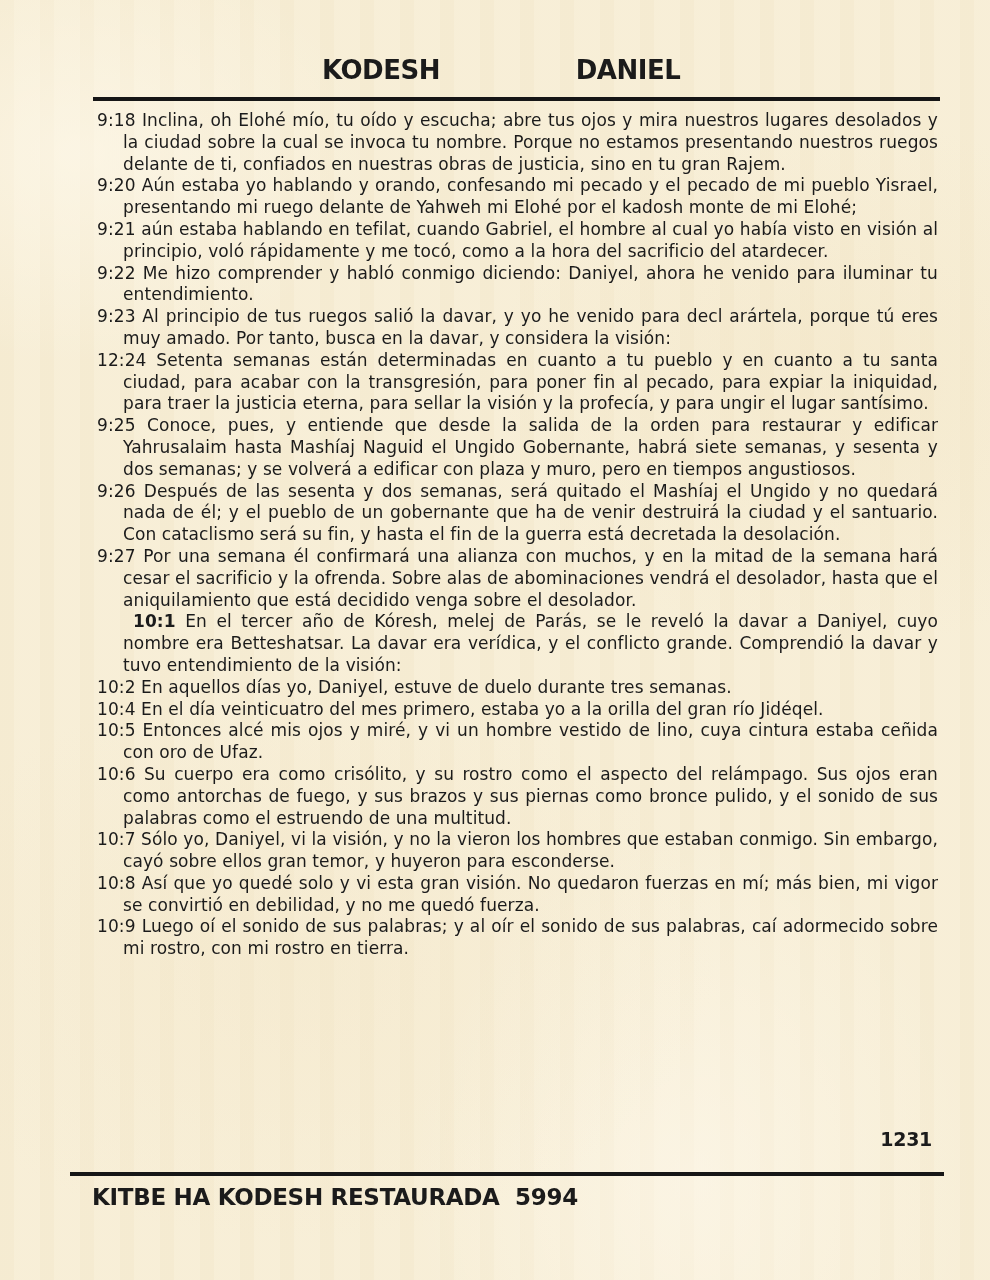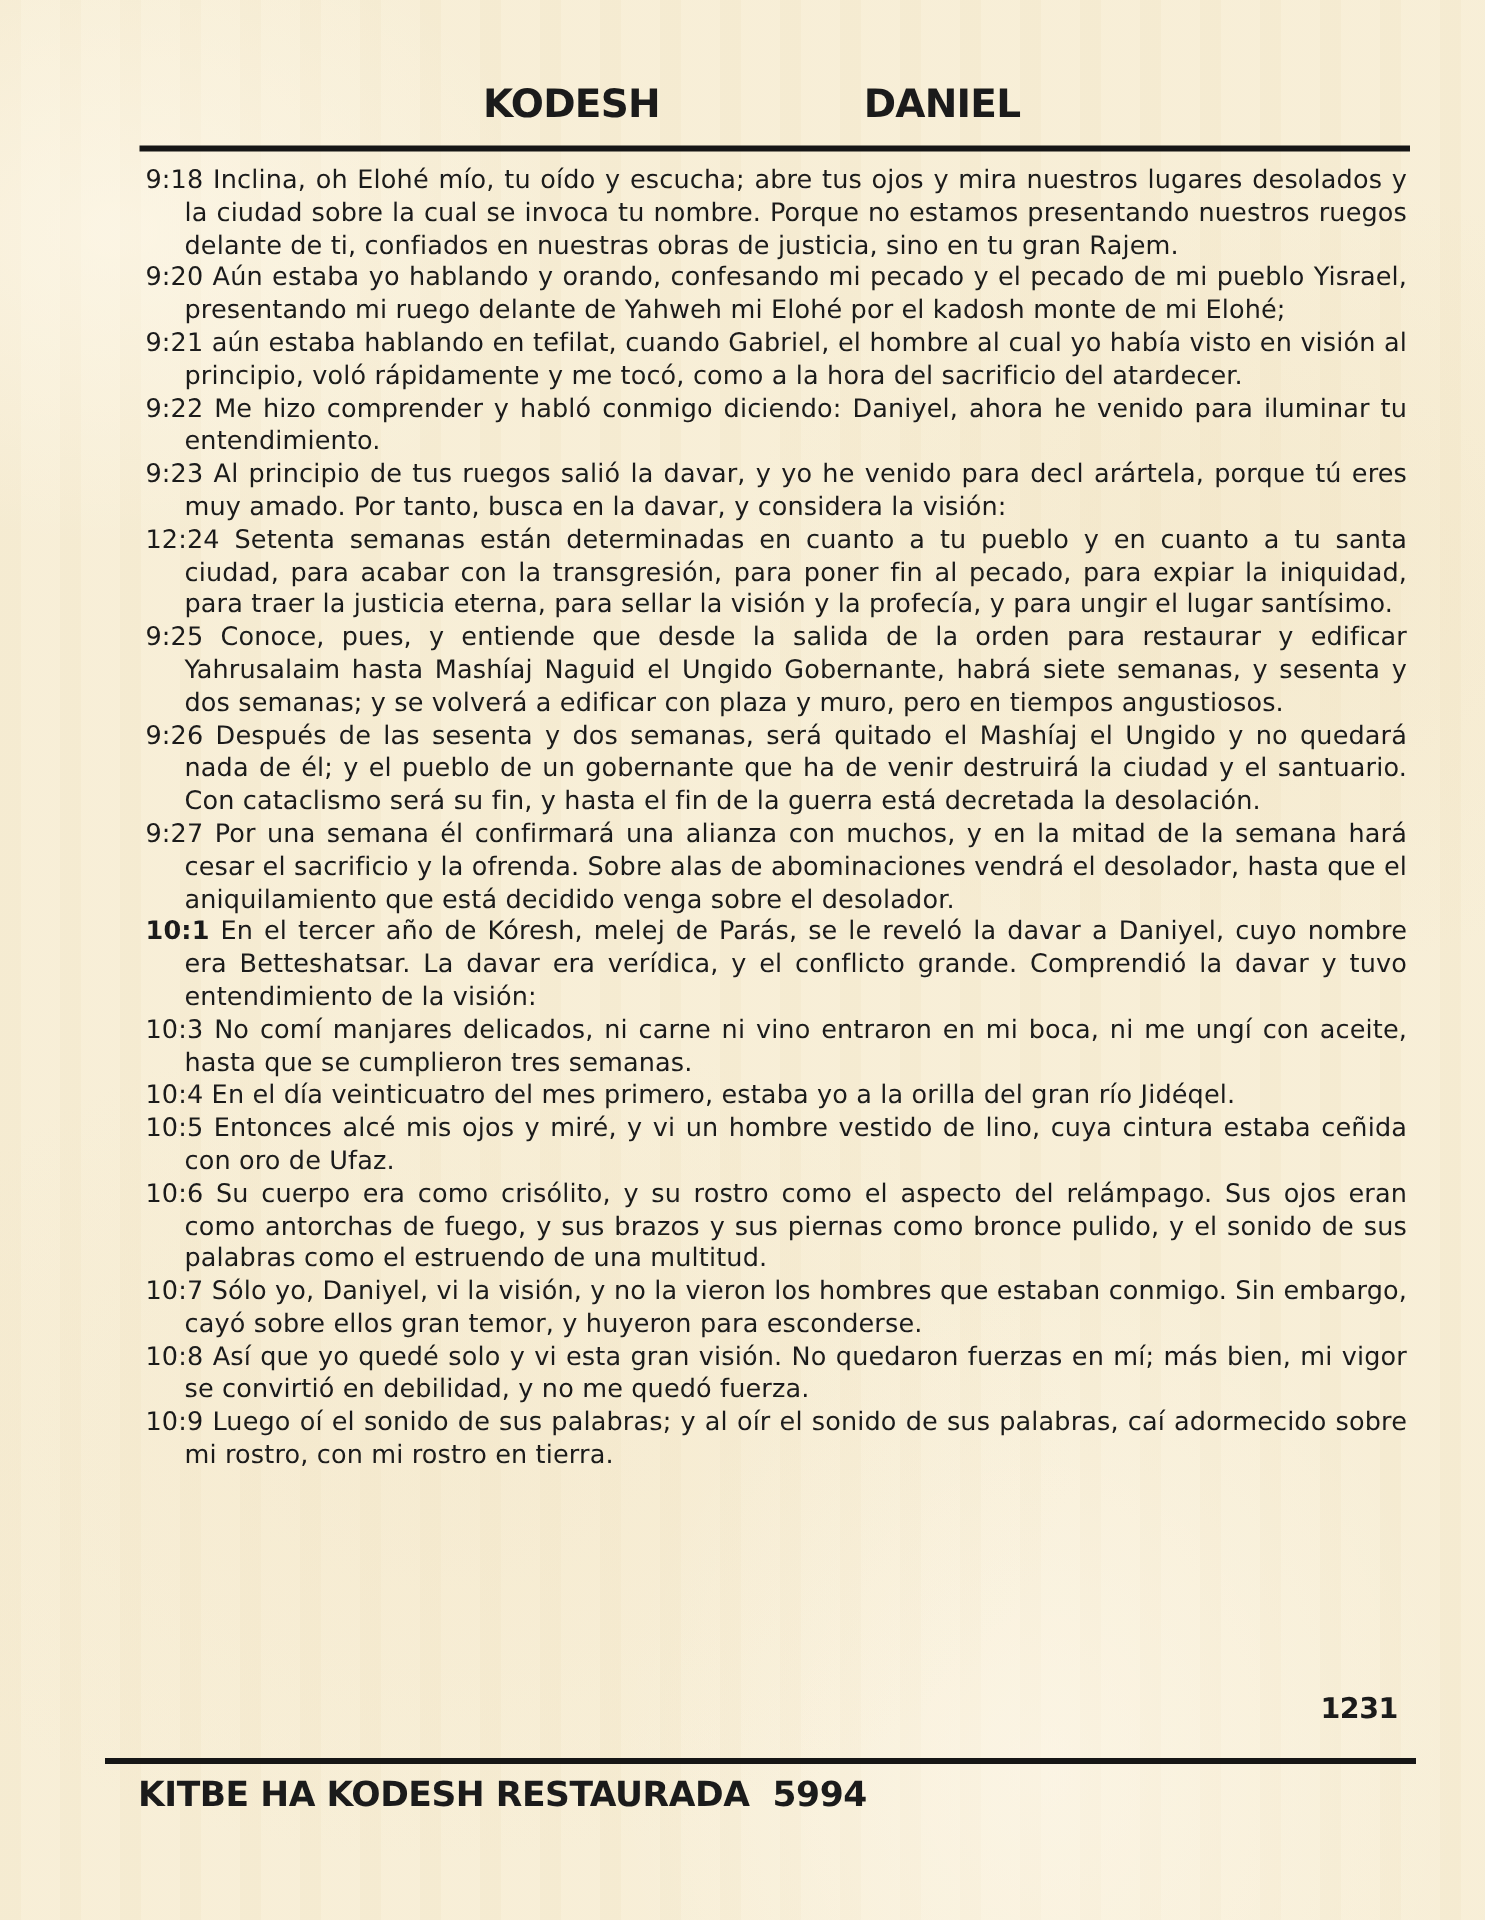--- a/index.html
+++ b/index.html
@@ -43,21 +43,21 @@
     line-height:21.8px;
     text-align:justify;
     letter-spacing:0.1px;
   }
   .verse{
     margin:0;
     text-indent:-26px;
     padding-left:26px;
   }
   .vnum{font-weight:normal;}
-  .vnum.bold{font-weight:bold;}
+  .vnum.bold{font-weight:bold;margin-left:36px;}
   .footer-rule{
     position:absolute;
     left:70px;top:1172px;
     width:874px;height:4px;
     background:#161616;
   }
   .footer-left{
     position:absolute;
     left:92px;top:1184px;
     font-size:23px;
@@ -88,21 +88,21 @@
       <p class="verse"><span class="vnum">9:18</span> Inclina, oh Elohé mío, tu oído y escucha; abre tus ojos y mira nuestros lugares desolados y la ciudad sobre la cual se invoca tu nombre. Porque no estamos presentando nuestros ruegos delante de ti, confiados en nuestras obras de justicia, sino en tu gran Rajem.</p>
       <p class="verse"><span class="vnum">9:20</span> Aún estaba yo hablando y orando, confesando mi pecado y el pecado de mi pueblo Yisrael, presentando mi ruego delante de Yahweh mi Elohé por el kadosh monte de mi Elohé;</p>
       <p class="verse"><span class="vnum">9:21</span> aún estaba hablando en tefilat, cuando Gabriel, el hombre al cual yo había visto en visión al principio, voló rápidamente y me tocó, como a la hora del sacrificio del atardecer.</p>
       <p class="verse"><span class="vnum">9:22</span> Me hizo comprender y habló conmigo diciendo: Daniyel, ahora he venido para iluminar tu entendimiento.</p>
       <p class="verse"><span class="vnum">9:23</span> Al principio de tus ruegos salió la davar, y yo he venido para decl arártela, porque tú eres muy amado. Por tanto, busca en la davar, y considera la visión:</p>
       <p class="verse"><span class="vnum">12:24</span> Setenta semanas están determinadas en cuanto a tu pueblo y en cuanto a tu santa ciudad, para acabar con la transgresión, para poner fin al pecado, para expiar la iniquidad, para traer la justicia eterna, para sellar la visión y la profecía, y para ungir el lugar santísimo.</p>
       <p class="verse"><span class="vnum">9:25</span> Conoce, pues, y entiende que desde la salida de la orden para restaurar y edificar Yahrusalaim hasta Mashíaj Naguid el Ungido Gobernante, habrá siete semanas, y sesenta y dos semanas; y se volverá a edificar con plaza y muro, pero en tiempos angustiosos.</p>
       <p class="verse"><span class="vnum">9:26</span> Después de las sesenta y dos semanas, será quitado el Mashíaj el Ungido y no quedará nada de él; y el pueblo de un gobernante que ha de venir destruirá la ciudad y el santuario. Con cataclismo será su fin, y hasta el fin de la guerra está decretada la desolación.</p>
       <p class="verse"><span class="vnum">9:27</span> Por una semana él confirmará una alianza con muchos, y en la mitad de la semana hará cesar el sacrificio y la ofrenda. Sobre alas de abominaciones vendrá el desolador, hasta que el aniquilamiento que está decidido venga sobre el desolador.</p>
       <p class="verse"><span class="vnum bold">10:1</span> En el tercer año de Kóresh, melej de Parás, se le reveló la davar a Daniyel, cuyo nombre era Betteshatsar. La davar era verídica, y el conflicto grande. Comprendió la davar y tuvo entendimiento de la visión:</p>
-      <p class="verse"><span class="vnum">10:3</span> No comí manjares delicados, ni carne ni vino entraron en mi boca, ni me ungí con aceite, hasta que se cumplieron tres semanas.</p>
+      <p class="verse"><span class="vnum">10:2</span> En aquellos días yo, Daniyel, estuve de duelo durante tres semanas.</p>
       <p class="verse"><span class="vnum">10:4</span> En el día veinticuatro del mes primero, estaba yo a la orilla del gran río Jidéqel.</p>
       <p class="verse"><span class="vnum">10:5</span> Entonces alcé mis ojos y miré, y vi un hombre vestido de lino, cuya cintura estaba ceñida con oro de Ufaz.</p>
       <p class="verse"><span class="vnum">10:6</span> Su cuerpo era como crisólito, y su rostro como el aspecto del relámpago. Sus ojos eran como antorchas de fuego, y sus brazos y sus piernas como bronce pulido, y el sonido de sus palabras como el estruendo de una multitud.</p>
       <p class="verse"><span class="vnum">10:7</span> Sólo yo, Daniyel, vi la visión, y no la vieron los hombres que estaban conmigo. Sin embargo, cayó sobre ellos gran temor, y huyeron para esconderse.</p>
       <p class="verse"><span class="vnum">10:8</span> Así que yo quedé solo y vi esta gran visión. No quedaron fuerzas en mí; más bien, mi vigor se convirtió en debilidad, y no me quedó fuerza.</p>
       <p class="verse"><span class="vnum">10:9</span> Luego oí el sonido de sus palabras; y al oír el sonido de sus palabras, caí adormecido sobre mi rostro, con mi rostro en tierra.</p>
     </div>
 
   <div class="footer-rule"></div>
 

